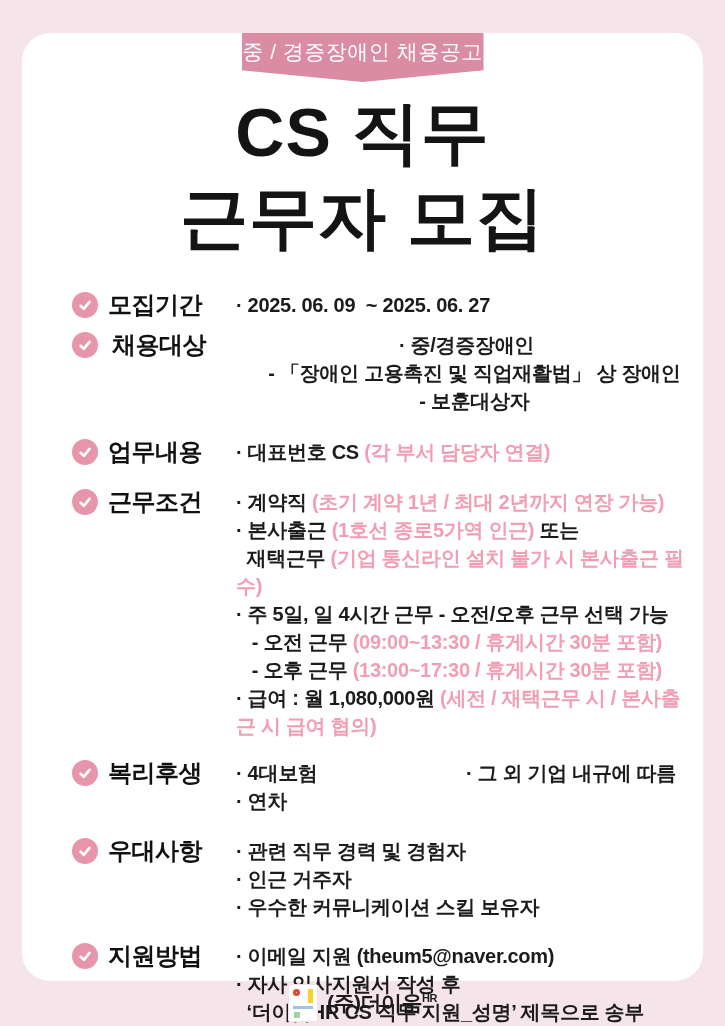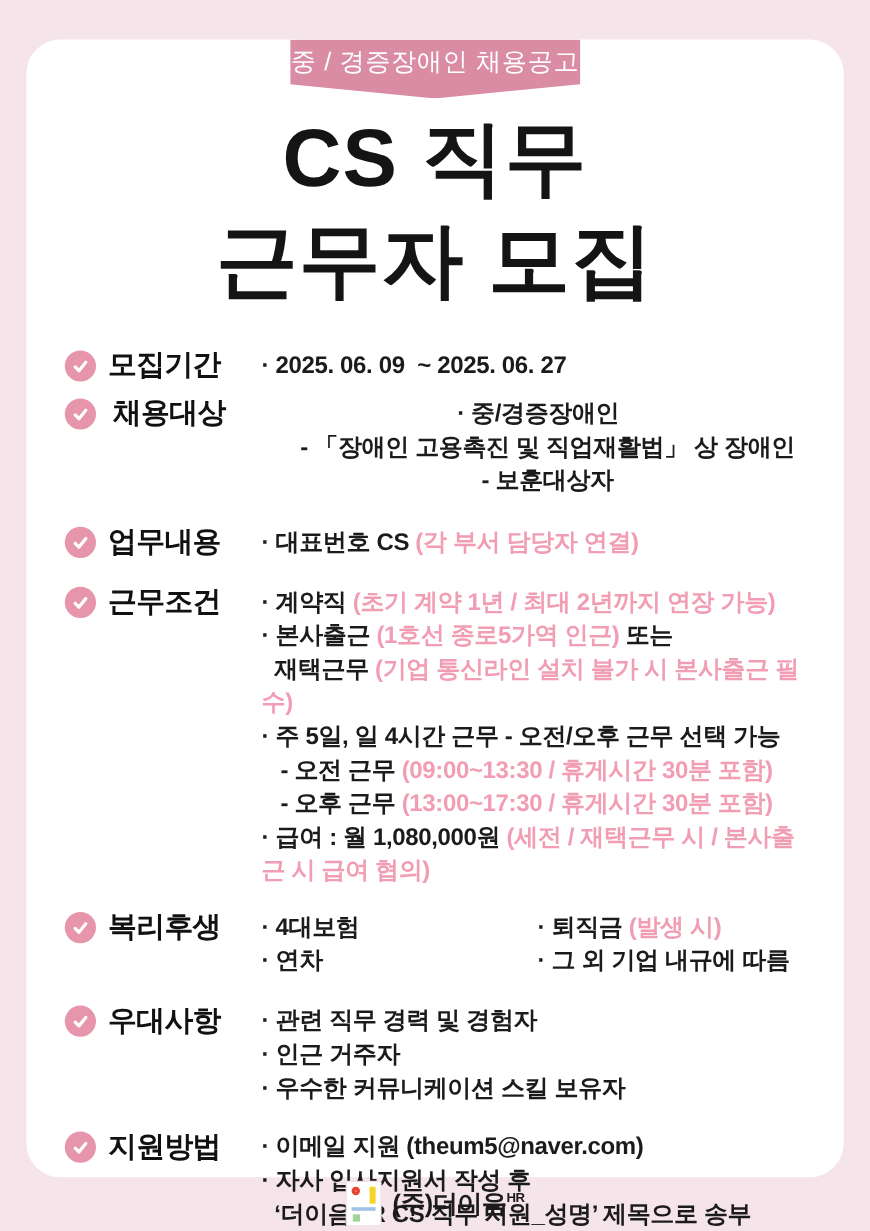--- a/index.html
+++ b/index.html
@@ -28,21 +28,21 @@
     display:block; line-height:38px;
     color:#ffffff; font-size:21px; font-weight:400; letter-spacing:0.5px;
   }
 
   .title {
     position:absolute; top:57px; left:0; right:0;
     text-align:center; color:#141414;
     font-size:68px; font-weight:900; line-height:85px; letter-spacing:1px;
   }
 
-  .sections { position:absolute; left:32px; top:258px; width:625px; }
+  .sections { position:absolute; left:50px; top:258px; width:625px; }
 
   .section { display:flex; align-items:flex-start; }
   .section:nth-child(1){ margin-bottom:12px; }
   .section:nth-child(2){ margin-bottom:23px;text-align:center; }
   .section:nth-child(3){ margin-bottom:22px;margin-top:22px; }
   .section:nth-child(4){ margin-bottom:19px;justify-content:flex-end; }
   .section:nth-child(5){ margin-bottom:22px; }
   .section:nth-child(6){ margin-bottom:21px; }
 
   .check {
@@ -169,21 +169,20 @@
             </svg>
           </span>
           <h2 class="heading">복리후생</h2>
           <div class="content">
             <div class="cols">
               <div class="col">
                 <div class="line"><span class="seg">· 4대보험</span></div>
                 <div class="line"><span class="seg">· 연차</span></div>
               </div>
               <div class="col">
-                <div class="line"><span class="seg">· 퇴직금 </span><span class="seg pink">(발생 시)</span></div>
                 <div class="line"><span class="seg">· 그 외 기업 내규에 따름</span></div>
               </div>
             </div>
           </div>
         </div>
         <div class="section">
           <span class="check">
             <svg viewBox="0 0 24 24">
               <path d="M6.2 13l4.2 4.2 7.6-9.4" fill="none" stroke="#ffffff" stroke-width="3.6" stroke-linecap="round" stroke-linejoin="round"></path>
             </svg>

